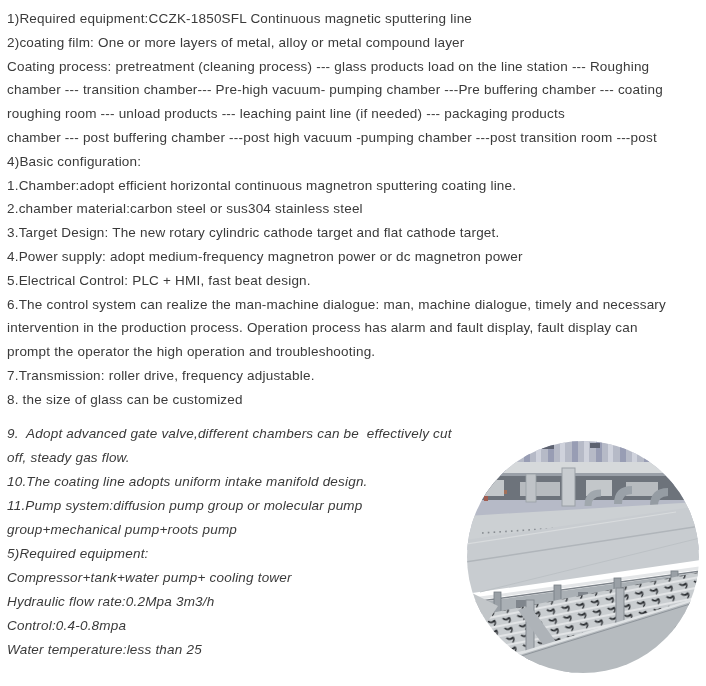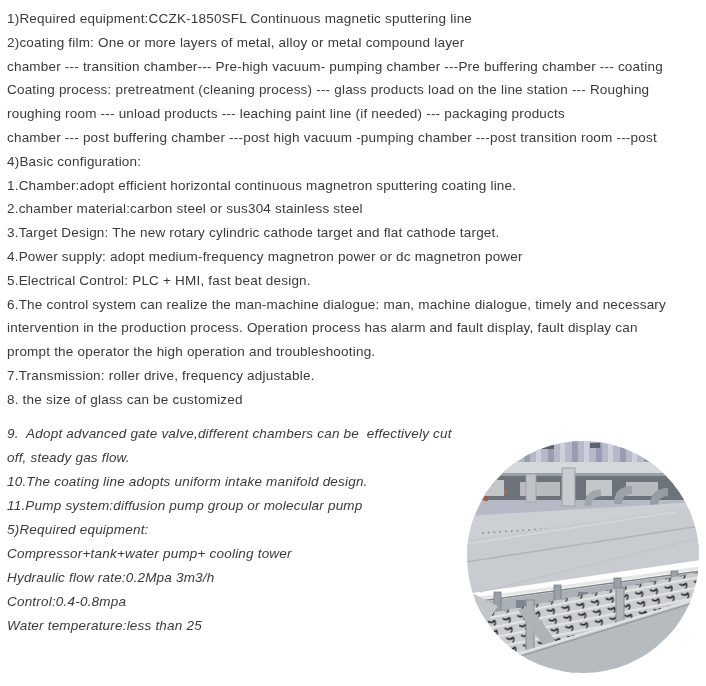--- a/index.html
+++ b/index.html
@@ -48,42 +48,43 @@
   }
 </style>
 </head>
 <body>
 
 <div class="page">
 
   <div class="block1">
     <div class="line">1)Required equipment:CCZK-1850SFL Continuous magnetic sputtering line</div>
     <div class="line">2)coating film: One or more layers of metal, alloy or metal compound layer</div>
+    <div class="line">Coating process: pretreatment (cleaning process) --- glass products load on the line station --- Roughing</div>
     <div class="line">chamber --- transition chamber--- Pre-high vacuum- pumping chamber ---Pre buffering chamber --- coating</div>
-    <div class="line">Coating process: pretreatment (cleaning process) --- glass products load on the line station --- Roughing</div>
     <div class="line">roughing room --- unload products --- leaching paint line (if needed) --- packaging products</div>
     <div class="line">chamber --- post buffering chamber ---post high vacuum -pumping chamber ---post transition room ---post</div>
     <div class="line">4)Basic configuration:</div>
     <div class="line">1.Chamber:adopt efficient horizontal continuous magnetron sputtering coating line.</div>
     <div class="line">2.chamber material:carbon steel or sus304 stainless steel</div>
     <div class="line">3.Target Design: The new rotary cylindric cathode target and flat cathode target.</div>
     <div class="line">4.Power supply: adopt medium-frequency magnetron power or dc magnetron power</div>
     <div class="line">5.Electrical Control: PLC + HMI, fast beat design.</div>
     <div class="line">6.The control system can realize the man-machine dialogue: man, machine dialogue, timely and necessary</div>
     <div class="line">intervention in the production process. Operation process has alarm and fault display, fault display can</div>
     <div class="line">prompt the operator the high operation and troubleshooting.</div>
     <div class="line">7.Transmission: roller drive, frequency adjustable.</div>
     <div class="line">8. the size of glass can be customized</div>
   </div>
 
   <div class="block2">
     <div class="line">9.  Adopt advanced gate valve,different chambers can be  effectively cut</div>
     <div class="line">off, steady gas flow.</div>
     <div class="line">10.The coating line adopts uniform intake manifold design.</div>
     <div class="line">11.Pump system:diffusion pump group or molecular pump</div>
+    <div class="line">group+mechanical pump+roots pump</div>
     <div class="line">5)Required equipment:</div>
     <div class="line">Compressor+tank+water pump+ cooling tower</div>
     <div class="line">Hydraulic flow rate:0.2Mpa 3m3/h</div>
     <div class="line">Control:0.4-0.8mpa</div>
     <div class="line">Water temperature:less than 25</div>
   </div>
 
   <div class="photo" role="img" aria-label="Circular photo of the continuous magnetron sputtering coating line machinery with pipes, rails and metal grating walkway">
     <svg width="234" height="234" viewBox="0 0 234 234" xmlns="http://www.w3.org/2000/svg">
       <defs>

